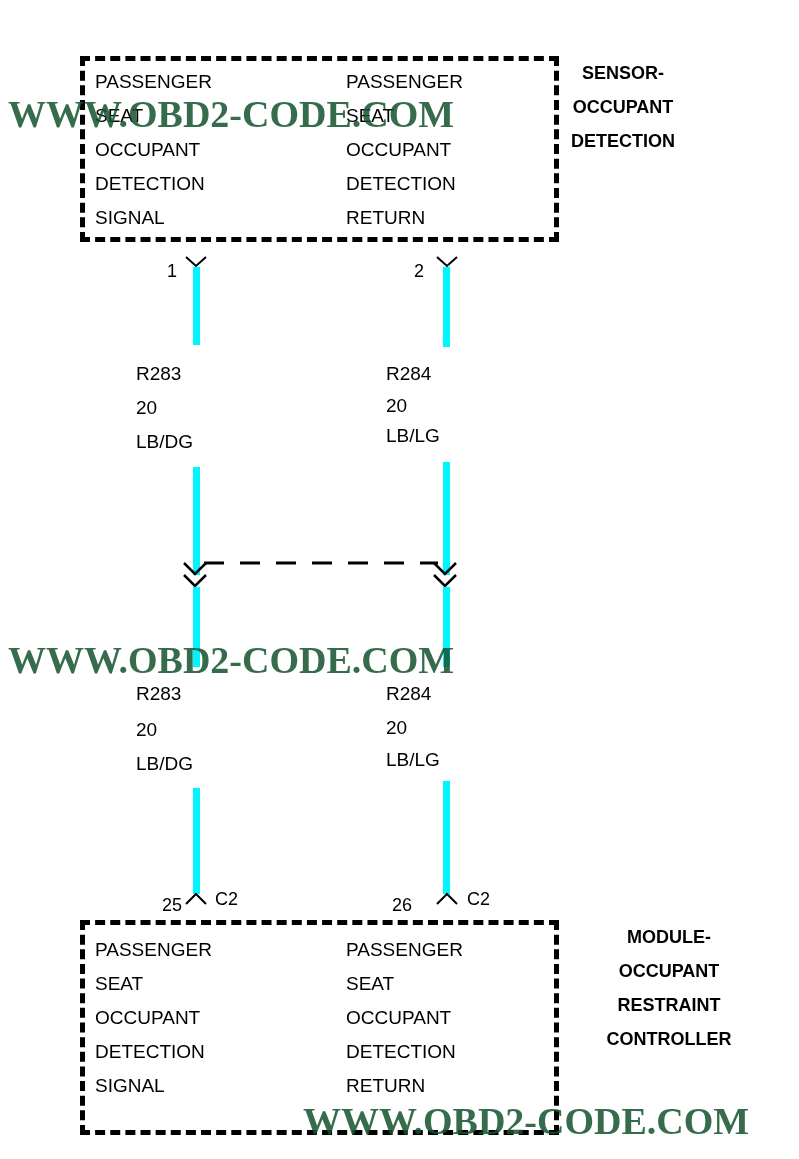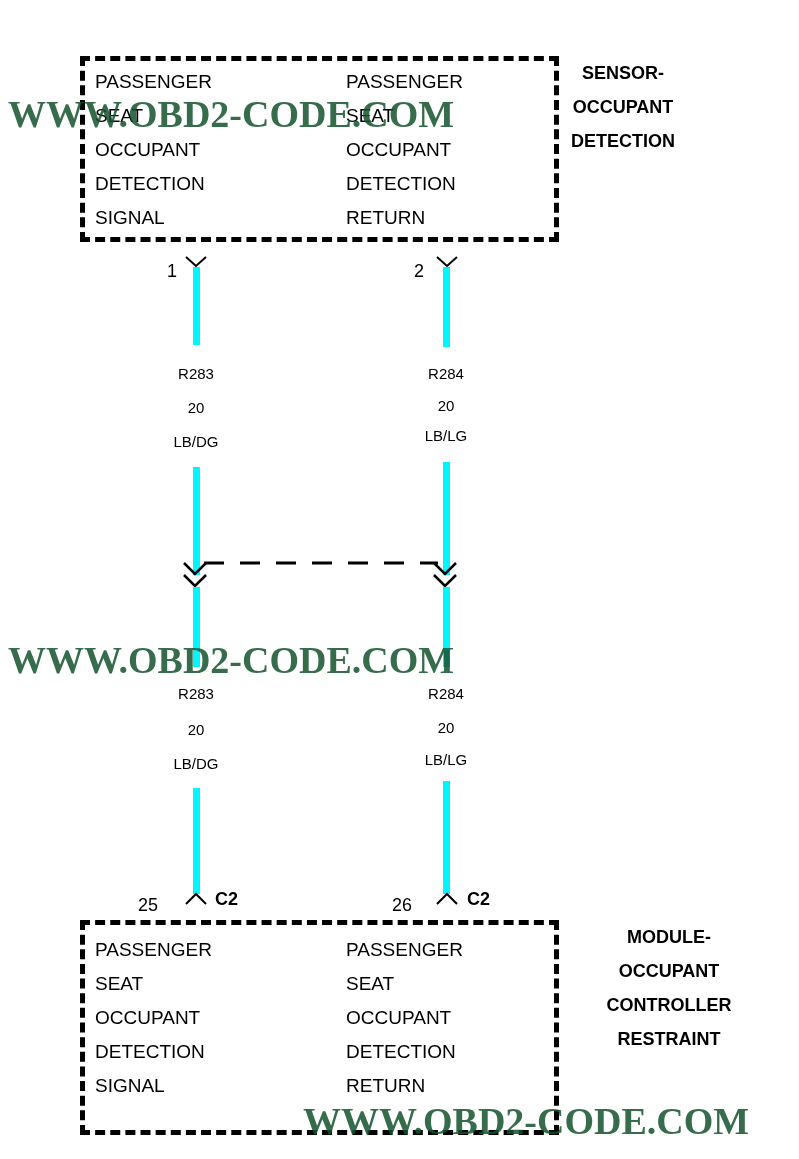--- a/index.html
+++ b/index.html
@@ -2,23 +2,23 @@
 <html><head>
 <meta charset="utf-8">
 <style>
   html, body { margin:0; padding:0; background:#ffffff; }
   body { width:799px; height:1159px; position:relative; overflow:hidden;
          font-family:"Liberation Sans", sans-serif; color:#000; }
   .box { position:absolute; border:5px dashed #000; box-sizing:border-box; }
   .pin-text { position:absolute; font-size:19px; line-height:34px; width:200px; }
   .title { position:absolute; font-weight:bold; font-size:18px; line-height:34px; white-space:nowrap;text-align:center; }
   .wire { position:absolute; width:7px; background:#00f6ff; }
-  .wire-label { position:absolute; width:120px; text-align:center; font-size:15px; line-height:34px; }
+  .wire-label { position:absolute; width:120px; text-align:left; font-size:19px; line-height:34px; }
   .pin-num { position:absolute; font-size:18px; }
-  .conn-id { position:absolute; font-size:18px; font-weight:bold; }
+  .conn-id { position:absolute; font-size:18px; font-weight:normal; }
   .watermark { position:absolute; font-family:"Liberation Serif", serif; font-weight:bold;
                font-size:38px; color:#14532d; opacity:0.85; white-space:nowrap; letter-spacing:0px; }
   svg { position:absolute; overflow:visible; }
 </style>
 </head>
 <body>
 
 <div class="box" style="left:80px; top:56px; width:479px; height:186px;"></div>
 
 <div class="pin-text" style="left:95px; top:65px;">
@@ -86,21 +86,21 @@
 </div>
 <div class="wire-label" style="left:386px; top:677px;">
   <div>R284</div>
   <div>20</div>
   <div style="margin-top:-2px;">LB/LG</div>
 </div>
 
 <div class="wire" style="left:193px; top:788px; height:106px;"></div>
 <div class="wire" style="left:443px; top:781px; height:113px;"></div>
 
-<div class="pin-num" style="left:138px; top:895px;text-align:center;">25</div>
+<div class="pin-num" style="left:162px; top:895px;text-align:center;">25</div>
 <div class="pin-num" style="left:392px; top:895px;">26</div>
 <svg style="left:184px; top:892px;" width="24" height="14">
   <polyline points="2,12 12,2 22,12" fill="none" stroke="#000" stroke-width="2"></polyline>
 </svg>
 <svg style="left:435px; top:892px;" width="24" height="14">
   <polyline points="2,12 12,2 22,12" fill="none" stroke="#000" stroke-width="2"></polyline>
 </svg>
 <div class="conn-id" style="left:215px; top:889px;">C2</div>
 <div class="conn-id" style="left:467px; top:889px;">C2</div>
 
@@ -117,19 +117,19 @@
   <div>PASSENGER</div>
   <div>SEAT</div>
   <div>OCCUPANT</div>
   <div>DETECTION</div>
   <div>RETURN</div>
 </div>
 
 <div class="title" style="left:571px; top:920px; width:140px; overflow:hidden;margin-left:28px;">
   <div>MODULE-</div>
   <div>OCCUPANT</div>
+  <div>RESTRAINT</div>
   <div>CONTROLLER</div>
-  <div>RESTRAINT</div>
 </div>
 
 <div class="watermark" style="left:8px; top:92px;">WWW.OBD2-CODE.COM</div>
 <div class="watermark" style="left:8px; top:638px;">WWW.OBD2-CODE.COM</div>
 <div class="watermark" style="left:303px; top:1099px;">WWW.OBD2-CODE.COM</div>
 
 </body></html>

